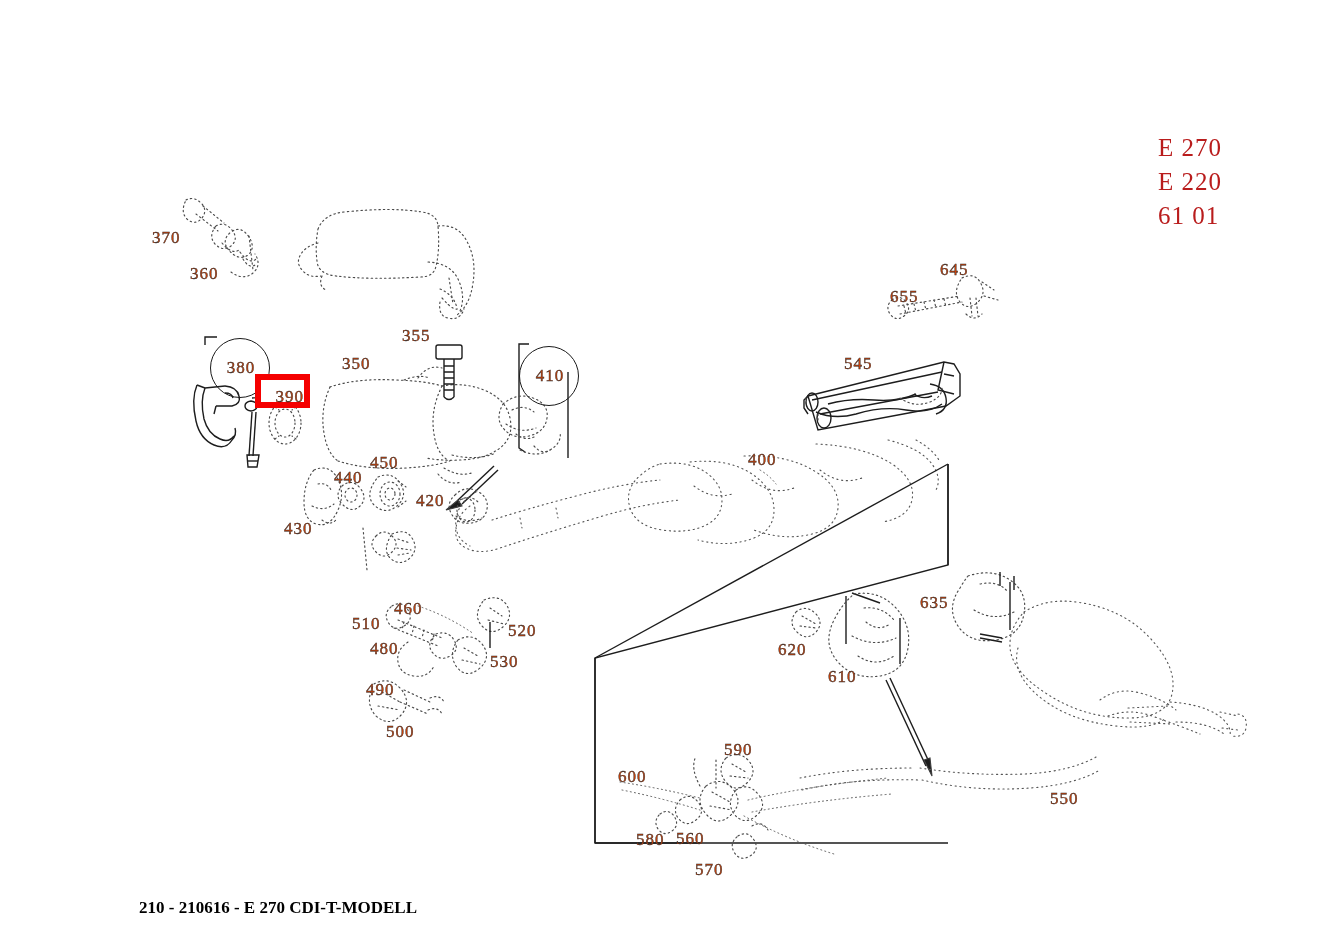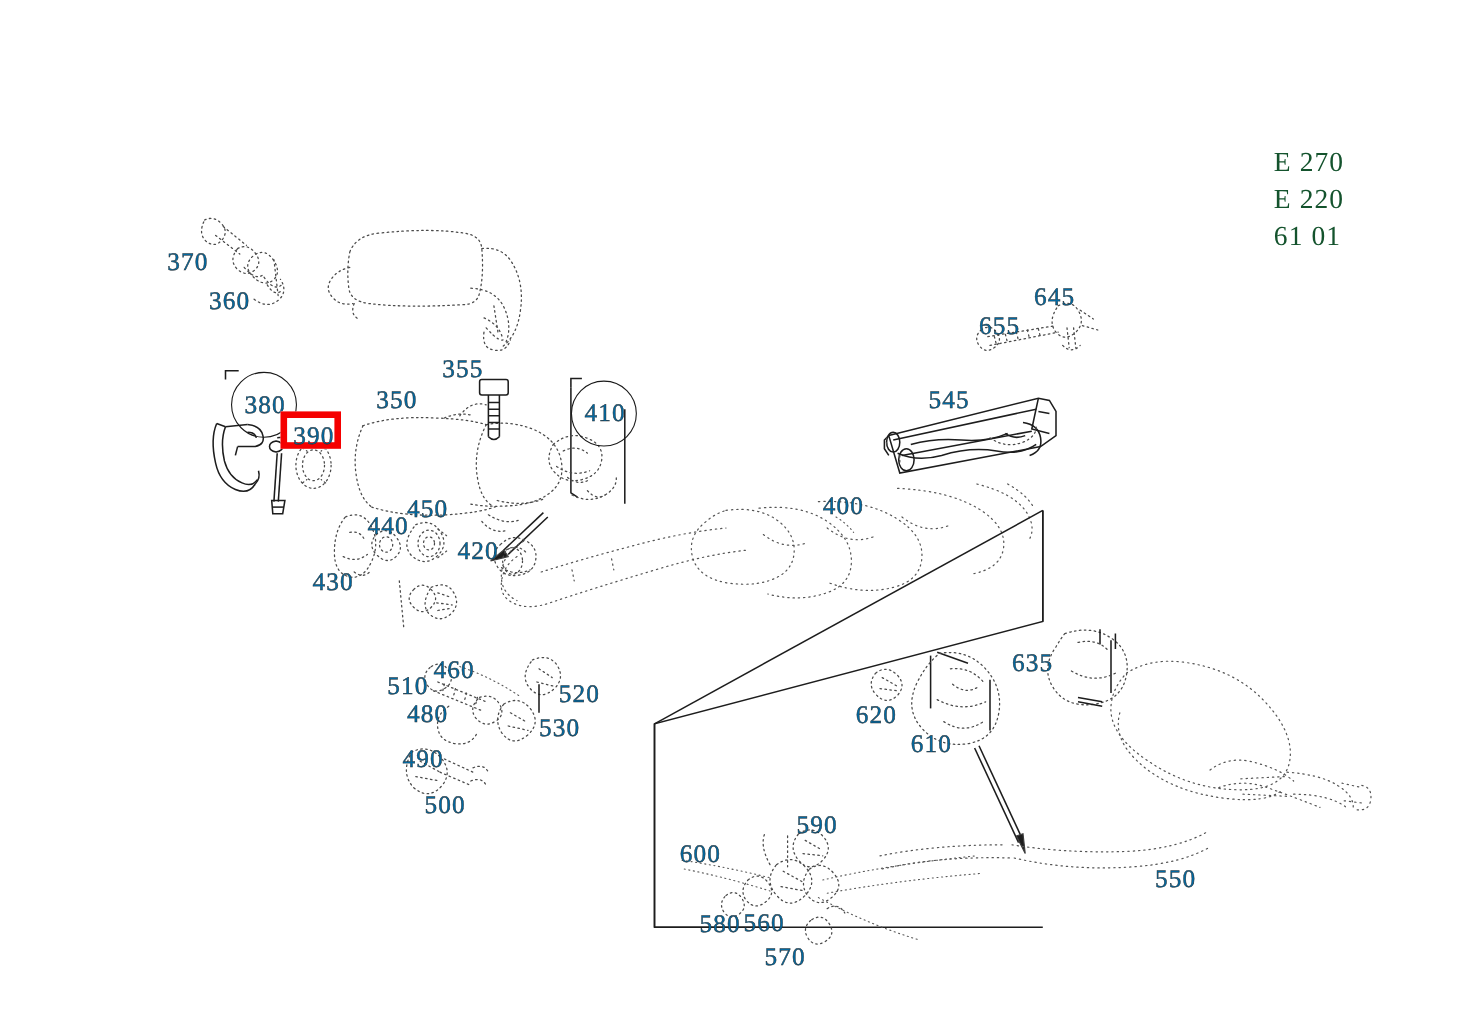--- a/index.html
+++ b/index.html
@@ -30,23 +30,23 @@
     color:#000;
   }
 
   
   #art{position:absolute;left:0;top:0;width:1326px;height:938px;}
 
   
   .num{
     position:absolute;
     font-family:"Liberation Serif", serif;
-    font-size:23px;
+    font-size:17px;
     line-height:23px;
-    color:#0369a1;
+    color:#c2410c;
     white-space:nowrap;
     letter-spacing:1px;
     -webkit-text-stroke:0.4px #2b2b2b;
   }
 
   
   .circ{
     position:absolute;
     width:60px;height:60px;
     border:1.4px solid #1a1a1a;
@@ -66,21 +66,21 @@
     background:#ffffff;
   }
   .hl .num{position:absolute;left:0;top:5px;width:100%;text-align:right;}
 
   
   .faint{
     position:absolute;
     font-family:"Liberation Serif", serif;
     font-size:25px;
     line-height:32px;
-    color:#14532d;
+    color:#b91c1c;
     white-space:pre;
     letter-spacing:1px;
   }
 </style>
 </head>
 <body>
 
 <div id="page">
 
 
@@ -397,14 +397,15 @@
   <div class="num" style="left:828px;top:665px;">610</div>
   <div class="num" style="left:778px;top:638px;">620</div>
   <div class="num" style="left:920px;top:591px;">635</div>
   <div class="num" style="left:940px;top:258px;">645</div>
   <div class="num" style="left:890px;top:285px;">655</div>
 
   <div class="faint" style="left:1158px;top:132px;">E 270</div>
   <div class="faint" style="left:1158px;top:166px;">E 220</div>
   <div class="faint" style="left:1158px;top:200px;">61 01</div>
 
+  <div class="footer">210 - 210616 - E 270 CDI-T-MODELL</div>
 
 </div>
 
 </body></html>

